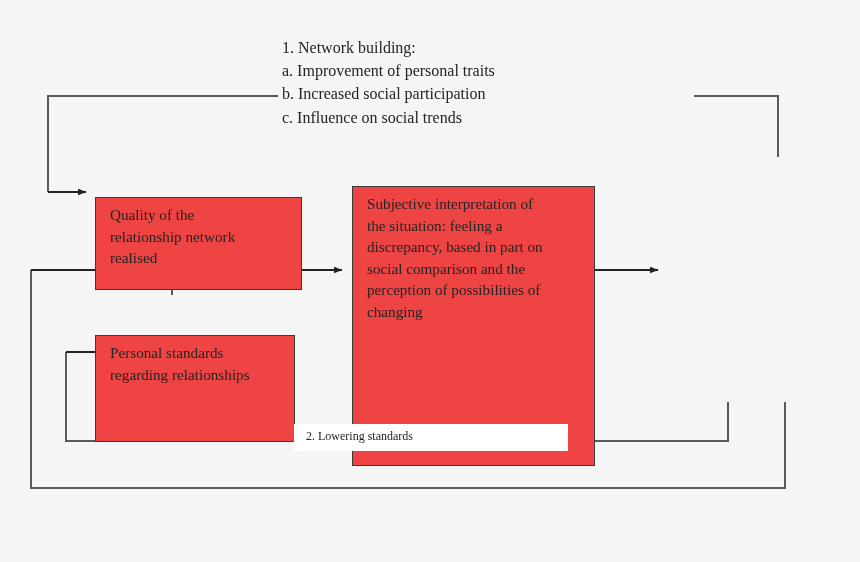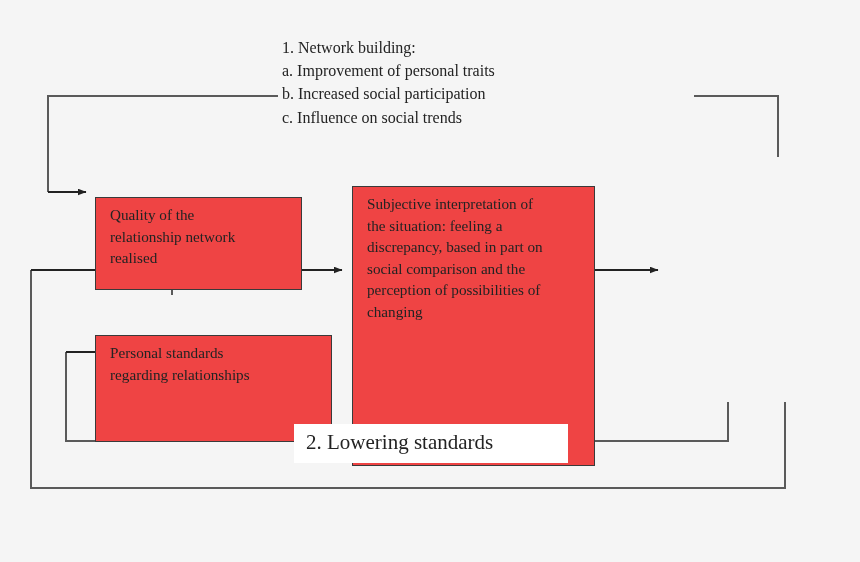--- a/index.html
+++ b/index.html
@@ -46,21 +46,21 @@
   .caption {
     position: absolute;
     font-size: 16px;
     line-height: 1.45;
     color: #232323;
     white-space: pre-line;
   }
   .label-chip {
     position: absolute;
     background: #ffffff;
-    font-size: 21px;
+    font-size: 12px;
     line-height: 1.4;
     color: #232323;
     padding: 4px 10px 6px 12px;
     white-space: nowrap;
   }
 </style>
 </head>
 <body>
 
 <div id="canvas">
@@ -97,21 +97,21 @@
    a. Improvement of personal traits
    b. Increased social participation
    c. Influence on social trends</div>
 
   <div class="node" style="left:95px; top:157px; width:207px; height:93px;">
     <span class="txt">Quality of the
 relationship network
 realised</span>
   </div>
 
-  <div class="node" style="left:95px; top:295px; width:237px; height:107px;">
+  <div class="node" style="left:95px; top:295px; width:200px; height:107px;">
     <span class="txt">Personal standards
 regarding relationships</span>
   </div>
 
   <div class="node" style="left:352px; top:146px; width:243px; height:280px;">
     <span class="txt">Subjective interpretation of
 the situation: feeling a
 discrepancy, based in part on
 social comparison and the
 perception of possibilities of

